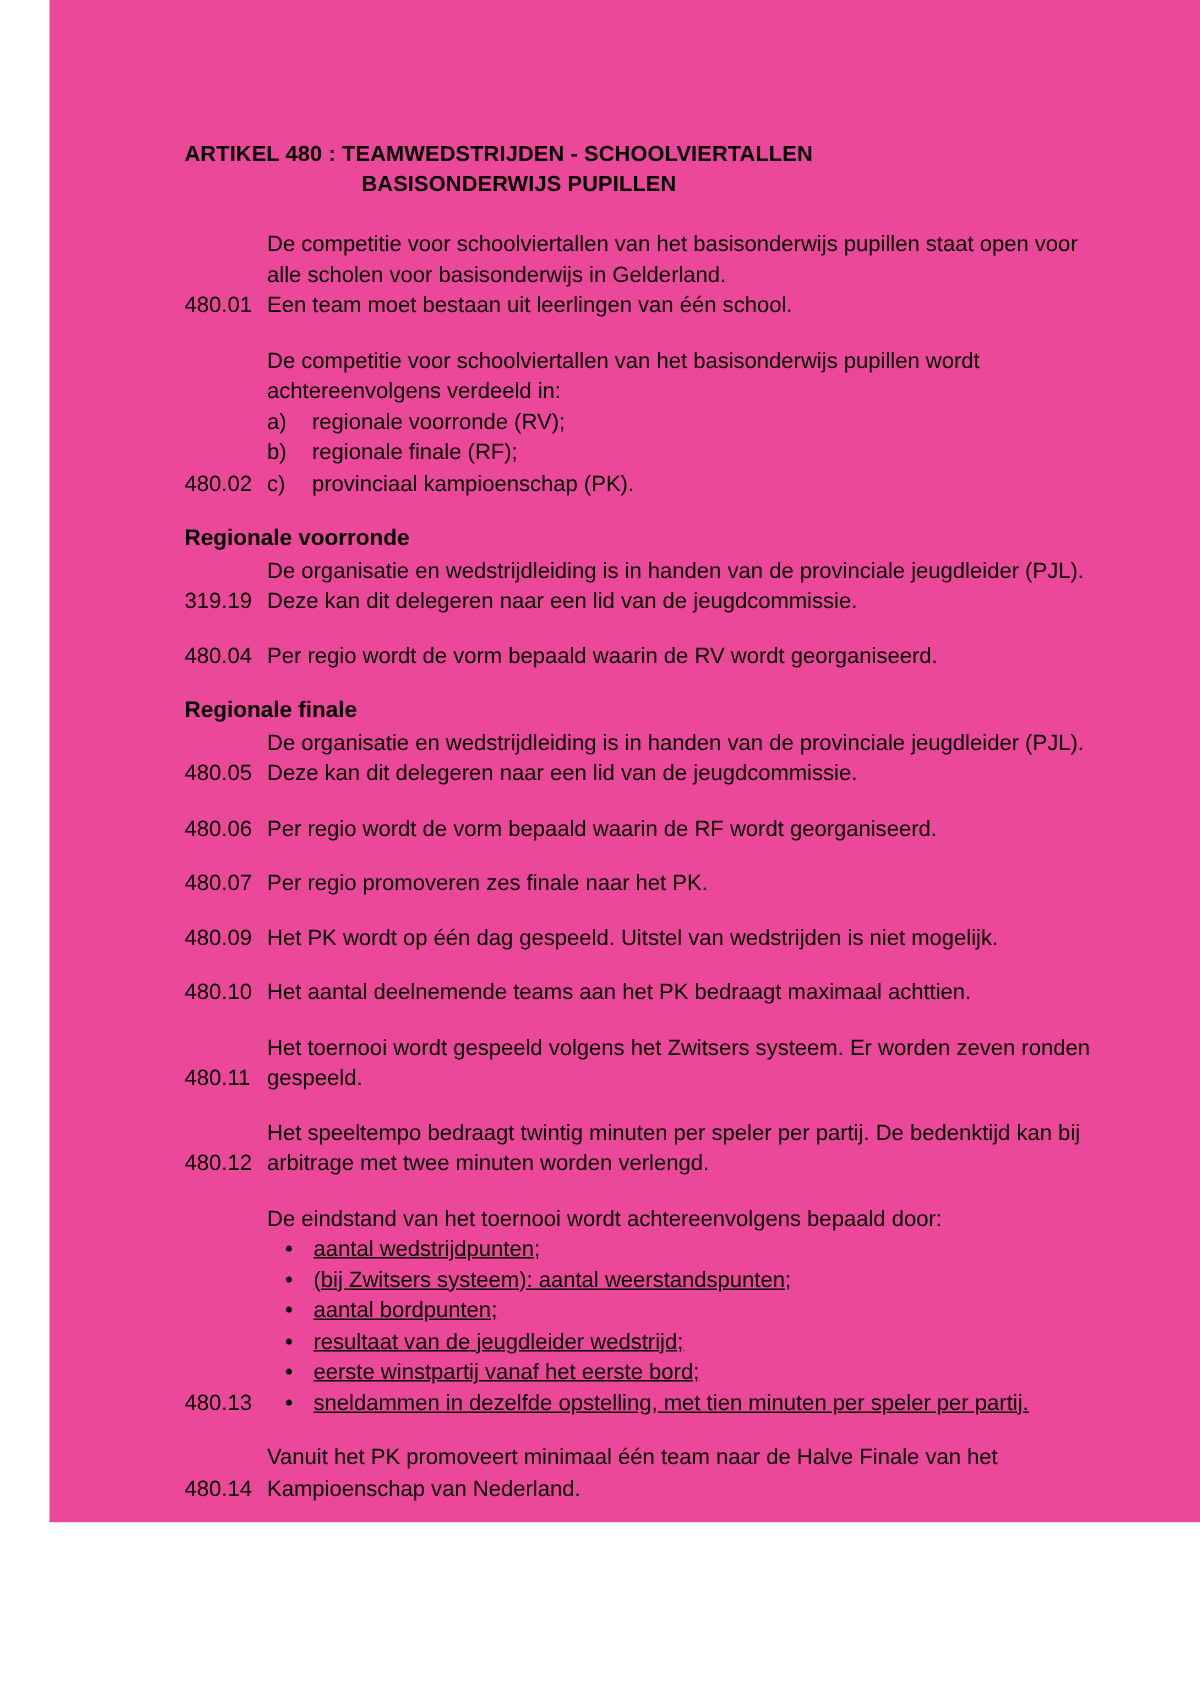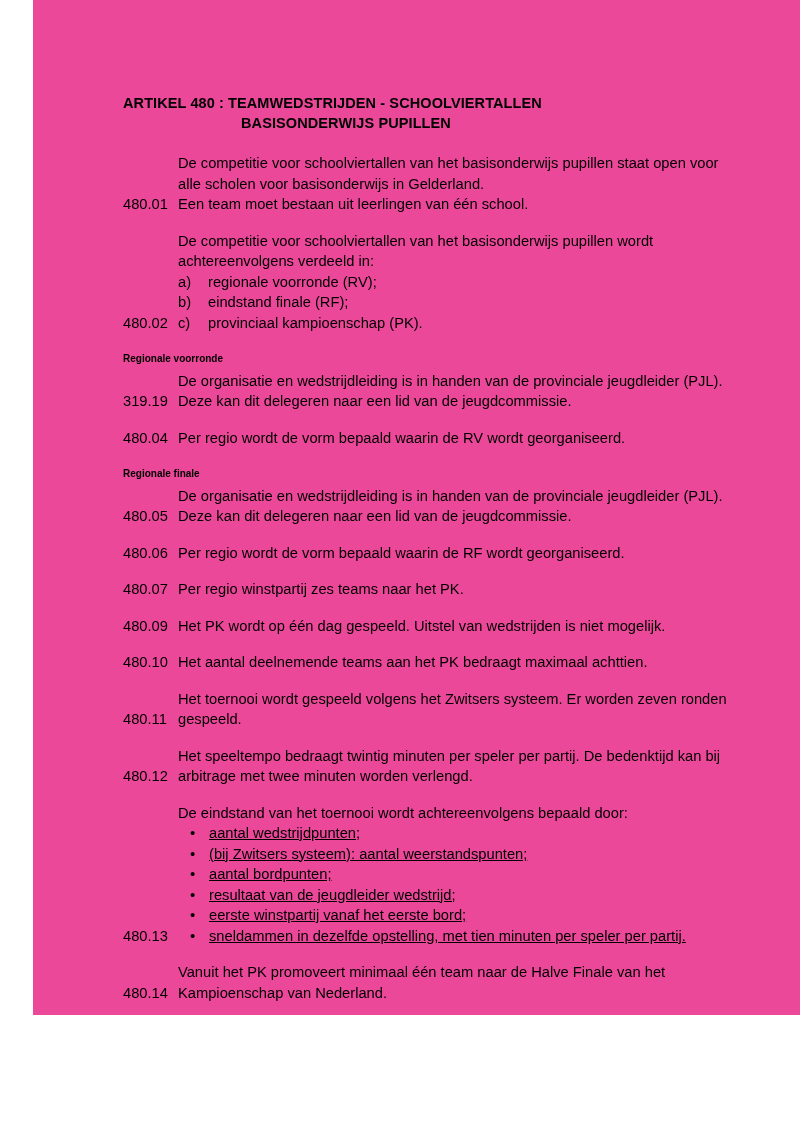--- a/index.html
+++ b/index.html
@@ -54,21 +54,21 @@
   }
   .clause-body {
     flex: 1 1 auto;
   }
   .clause-body p {
     margin: 0;
   }
 
   
   .section-heading {
-    font-size: 10px;
+    font-size: 15px;
     font-weight: bold;
     line-height: 20.5px;
     margin: 0 0 1px 0;
   }
   .heading-group { margin-top: 4px; }
 
   
   .letter-list {
     list-style: none;
     margin: 0;
@@ -142,21 +142,21 @@
             <div class="clause-num">480.02</div>
             <div class="clause-body">
               <p>De competitie voor schoolviertallen van het basisonderwijs pupillen wordt achtereenvolgens verdeeld in:</p>
               <ul class="letter-list">
                 <li>
                   <span class="letter-marker">a)</span>
                   <span class="letter-text">regionale voorronde (RV);</span>
                 </li>
                 <li>
                   <span class="letter-marker">b)</span>
-                  <span class="letter-text">eindstand finale (RF);</span>
+                  <span class="letter-text">regionale finale (RF);</span>
                 </li>
                 <li>
                   <span class="letter-marker">c)</span>
                   <span class="letter-text">provinciaal kampioenschap (PK).</span>
                 </li>
               </ul>
             </div>
           </div>
         </div>
         <div class="heading-group">
@@ -190,21 +190,21 @@
             <div class="clause-num">480.06</div>
             <div class="clause-body">
               <p>Per regio wordt de vorm bepaald waarin de RF wordt georganiseerd.</p>
             </div>
           </div>
         </div>
         <div class="heading-group">
           <div class="clause">
             <div class="clause-num">480.07</div>
             <div class="clause-body">
-              <p>Per regio winstpartij zes teams naar het PK.</p>
+              <p>Per regio promoveren zes finale naar het PK.</p>
             </div>
           </div>
         </div>
         <div class="heading-group">
           <div class="clause">
             <div class="clause-num">480.09</div>
             <div class="clause-body">
               <p>Het PK wordt op één dag gespeeld. Uitstel van wedstrijden is niet mogelijk.</p>
             </div>
           </div>

